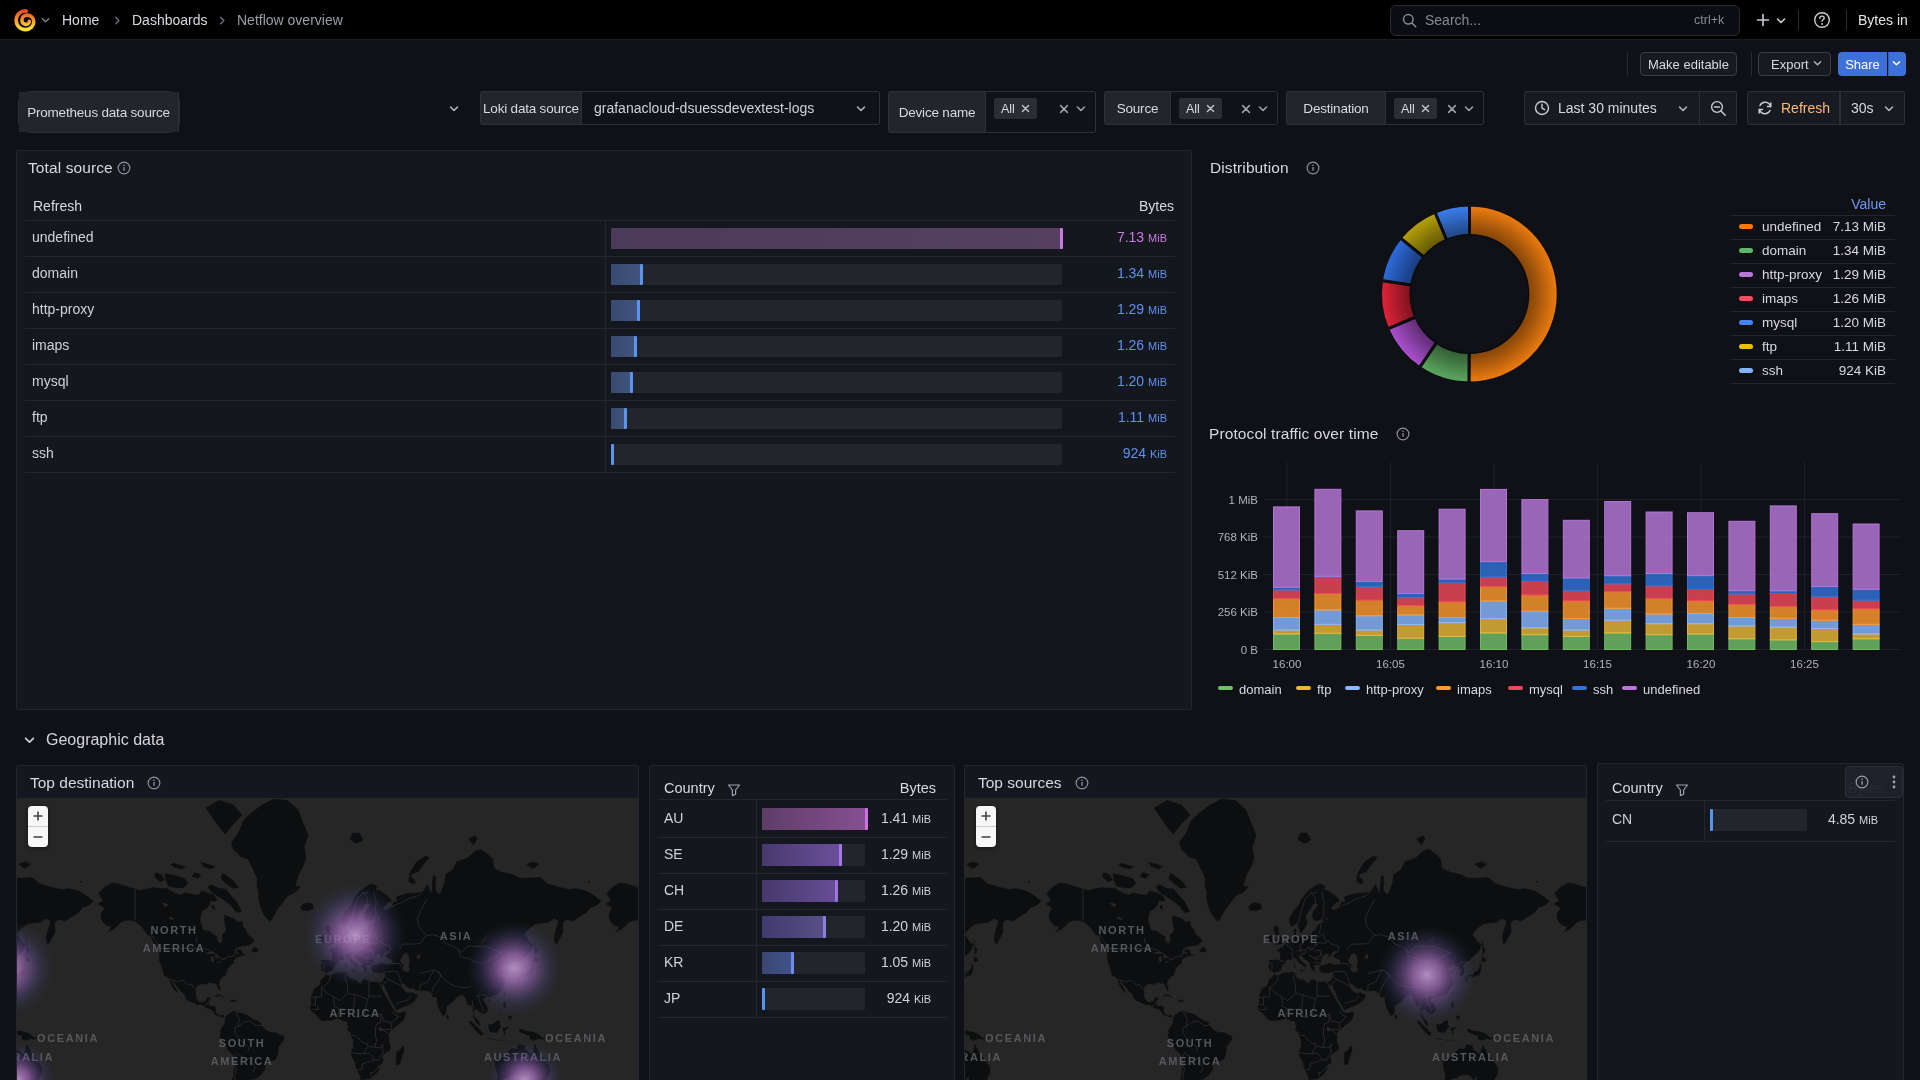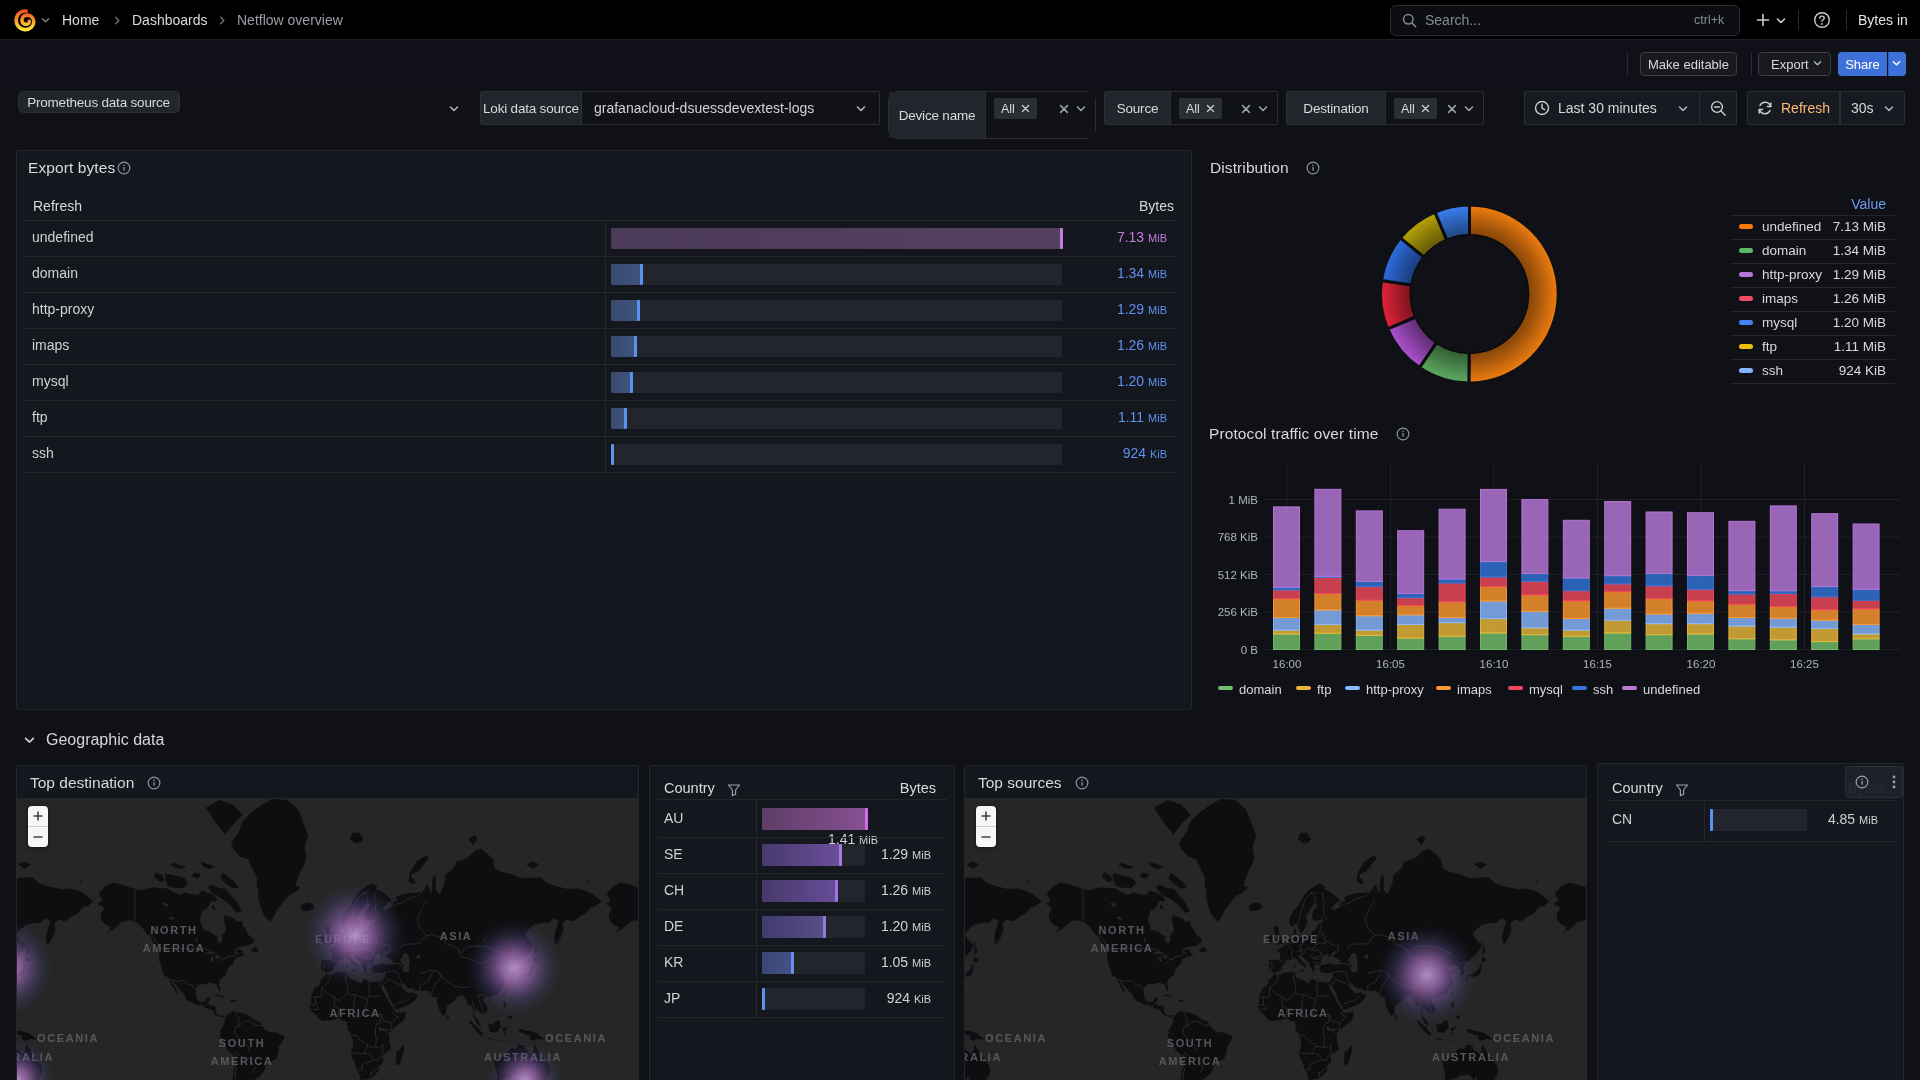--- a/index.html
+++ b/index.html
@@ -69,36 +69,36 @@
     <div class="btn" style="left:1758px;top:12px;width:73px;justify-content:flex-start;padding-left:12px">Export</div>
     <svg style="position:absolute;left:1813px;top:19px;transform:rotate(0deg)" width="9" height="9" viewBox="0 0 10 10">
       <path d="M1.5 3 5 6.5 8.5 3" fill="none" stroke="#aeb4bc" stroke-width="1.6" stroke-linecap="round" stroke-linejoin="round"></path>
     </svg>
     <div class="abs" style="left:1838px;top:12px;width:49px;height:24px;background:#3d71d9;border-radius:4px 0 0 4px;color:#fff;font-size:13px;font-weight:500;display:flex;align-items:center;justify-content:center">Share</div>
     <div class="abs" style="left:1888px;top:12px;width:18px;height:24px;background:#3d71d9;border-left:1px solid #2e5ec0;border-radius:0 4px 4px 0"></div>
     <svg style="position:absolute;left:1892px;top:19px;transform:rotate(0deg)" width="9" height="9" viewBox="0 0 10 10">
       <path d="M1.5 3 5 6.5 8.5 3" fill="none" stroke="#fff" stroke-width="1.6" stroke-linecap="round" stroke-linejoin="round"></path>
     </svg>
   </div>
-<div class="abs" style="left:18px;top:91px;height:22px;border:1px solid #2c2f36;border-radius:6px;display:flex">
+<div class="abs" style="left:18px;top:91px;height:42px;border:1px solid #2c2f36;border-radius:12px;display:flex">
     <div style="width:160px;background:#22252b;display:flex;align-items:center;justify-content:center;font-size:13.5px;font-weight:500;color:#d8d9de;border-right:1px solid #2c2f36;white-space:nowrap;letter-spacing:-.2px">Prometheus data source</div>
   </div>
 <svg style="position:absolute;left:449px;top:104px;transform:rotate(0deg)" width="10" height="10" viewBox="0 0 10 10">
     <path d="M1.5 3 5 6.5 8.5 3" fill="none" stroke="#aeb4bc" stroke-width="1.6" stroke-linecap="round" stroke-linejoin="round"></path>
   </svg>
 <div class="abs" style="left:480px;top:91px;height:34px;border:1px solid #2c2f36;border-radius:2px;display:flex">
     <div style="width:101px;background:#22252b;display:flex;align-items:center;justify-content:center;font-size:13.5px;font-weight:500;color:#d8d9de;border-right:1px solid #2c2f36;white-space:nowrap;letter-spacing:-.2px">Loki data source</div>
     <div style="width:297px;position:relative;background:#111218">
       <div style="position:absolute;left:12px;top:8px;font-size:14px;color:#d0d2d6;white-space:nowrap">grafanacloud-dsuessdevextest-logs</div>
     </div>
   </div>
 <svg style="position:absolute;left:856px;top:104px;transform:rotate(0deg)" width="10" height="10" viewBox="0 0 10 10">
     <path d="M1.5 3 5 6.5 8.5 3" fill="none" stroke="#aeb4bc" stroke-width="1.6" stroke-linecap="round" stroke-linejoin="round"></path>
   </svg>
-<div class="abs" style="left:888px;top:91px;height:48px;border:1px solid #2c2f36;border-radius:10px;display:flex">
+<div class="abs" style="left:888px;top:91px;height:42px;border:1px solid #2c2f36;border-radius:2px;display:flex">
     <div style="width:97px;background:#22252b;display:flex;align-items:center;justify-content:center;font-size:13.5px;font-weight:500;color:#d8d9de;border-right:1px solid #2c2f36;white-space:nowrap;letter-spacing:-.2px">Device name</div>
     <div style="width:109px;position:relative;background:#111218">
       <div style="position:absolute;left:8px;top:6px;height:21px;background:#2a2d34;border-radius:2px;padding:0 7px;font-size:12.5px;color:#d8d9de;display:flex;align-items:center;gap:6px">All<svg width="9" height="9" viewBox="0 0 10 10">
           <path d="M1.6 1.6 8.4 8.4 M8.4 1.6 1.6 8.4" stroke="#c6c9ce" stroke-width="1.5" stroke-linecap="round"></path>
         </svg></div>
     </div>
   </div>
 <svg style="position:absolute;left:1059px;top:104px" width="10" height="10" viewBox="0 0 10 10">
     <path d="M1.6 1.6 8.4 8.4 M8.4 1.6 1.6 8.4" stroke="#9ba1a9" stroke-width="1.5" stroke-linecap="round"></path>
   </svg>
@@ -154,21 +154,21 @@
     <path d="M13.8 2.6v3.9H9.9" fill="none" stroke="#c9ccd1" stroke-width="1.5" stroke-linejoin="round"></path>
     <path d="M2.2 13.4V9.5h3.9" fill="none" stroke="#c9ccd1" stroke-width="1.5" stroke-linejoin="round"></path>
   </svg>
 <span class="abs" style="left:1781px;top:100px;font-size:14px;color:#fdba74">Refresh</span>
 <div class="abs" style="left:1840px;top:91px;width:65px;height:34px;background:#181a21;border:1px solid #2c2f36;border-left:1px solid #2c2f36;border-radius:0 2px 2px 0"></div>
 <span class="abs" style="left:1851px;top:100px;font-size:14px;color:#d8d9de">30s</span>
 <svg style="position:absolute;left:1884px;top:104px;transform:rotate(0deg)" width="10" height="10" viewBox="0 0 10 10">
     <path d="M1.5 3 5 6.5 8.5 3" fill="none" stroke="#aeb4bc" stroke-width="1.6" stroke-linecap="round" stroke-linejoin="round"></path>
   </svg>
 <div class="panel" style="left:16px;top:150px;width:1176px;height:560px"></div>
-<span class="ptitle" style="left:28px;top:159px">Export bytes</span>
+<span class="ptitle" style="left:28px;top:159px">Total source</span>
 <svg style="position:absolute;left:117px;top:161px" width="14" height="14" viewBox="0 0 16 16">
     <circle cx="8" cy="8" r="6.7" fill="none" stroke="#8e949e" stroke-width="1.3"></circle>
     <rect x="7.3" y="6.8" width="1.5" height="4.4" rx=".7" fill="#8e949e"></rect>
     <circle cx="8" cy="4.9" r=".95" fill="#8e949e"></circle>
   </svg>
 <span class="cell" style="left:33px;top:198px;color:#d8d9de;font-weight:400">Refresh</span>
 <span class="abs" style="left:1018px;top:198px;width:156px;text-align:right;font-size:14px;color:#d8d9de">Bytes</span>
 <div class="row-sep" style="left:25px;top:220px;width:1150px"></div>
 <span class="cell" style="left:32px;top:229px">undefined</span>
 <div class="track" style="left:611px;top:228px;width:451px;height:21px"></div>
@@ -577,21 +577,21 @@
 <span class="cell" style="left:664px;top:780px;font-size:14.5px;color:#d8d9de">Country</span>
 <svg style="position:absolute;left:727px;top:783px" width="14" height="14" viewBox="0 0 14 14">
     <path d="M1.5 2h11L8.6 7v4.2L5.4 12.6V7Z" fill="none" stroke="#9ba1a9" stroke-width="1.2" stroke-linejoin="round"></path>
   </svg>
 <span class="abs" style="left:780px;top:780px;width:156px;text-align:right;font-size:14.5px;color:#d8d9de">Bytes</span>
 <div class="row-sep" style="left:658px;top:799px;width:289px"></div>
 <span class="cell" style="left:664px;top:810px">AU</span>
 <div class="track" style="left:762px;top:808px;width:103px;height:22px"></div>
 <div class="gfill" style="left:762px;top:808px;width:105px;height:22px;background:linear-gradient(90deg,#5e3d67,#875093)"></div>
 <div class="gline" style="left:865px;top:808px;height:22px;background:#cf6fe3;width:3px"></div>
-<span class="abs" style="left:775px;top:831px;width:156px;text-align:center;font-size:14px;color:#d0d2d6">1.41 <span class="unit">MiB</span></span>
+<span class="abs" style="left:775px;top:810px;width:156px;text-align:right;font-size:14px;color:#d0d2d6">1.41 <span class="unit">MiB</span></span>
 <div class="row-sep" style="left:658px;top:837px;width:289px"></div>
 <span class="cell" style="left:664px;top:846px">SE</span>
 <div class="track" style="left:762px;top:844px;width:103px;height:22px"></div>
 <div class="gfill" style="left:762px;top:844px;width:79px;height:22px;background:linear-gradient(90deg,#47396d,#6b4f9b)"></div>
 <div class="gline" style="left:839px;top:844px;height:22px;background:#a678ea;width:3px"></div>
 <span class="abs" style="left:775px;top:846px;width:156px;text-align:right;font-size:14px;color:#d0d2d6">1.29 <span class="unit">MiB</span></span>
 <div class="row-sep" style="left:658px;top:873px;width:289px"></div>
 <span class="cell" style="left:664px;top:882px">CH</span>
 <div class="track" style="left:762px;top:880px;width:103px;height:22px"></div>
 <div class="gfill" style="left:762px;top:880px;width:75px;height:22px;background:linear-gradient(90deg,#46396b,#674d96)"></div>

